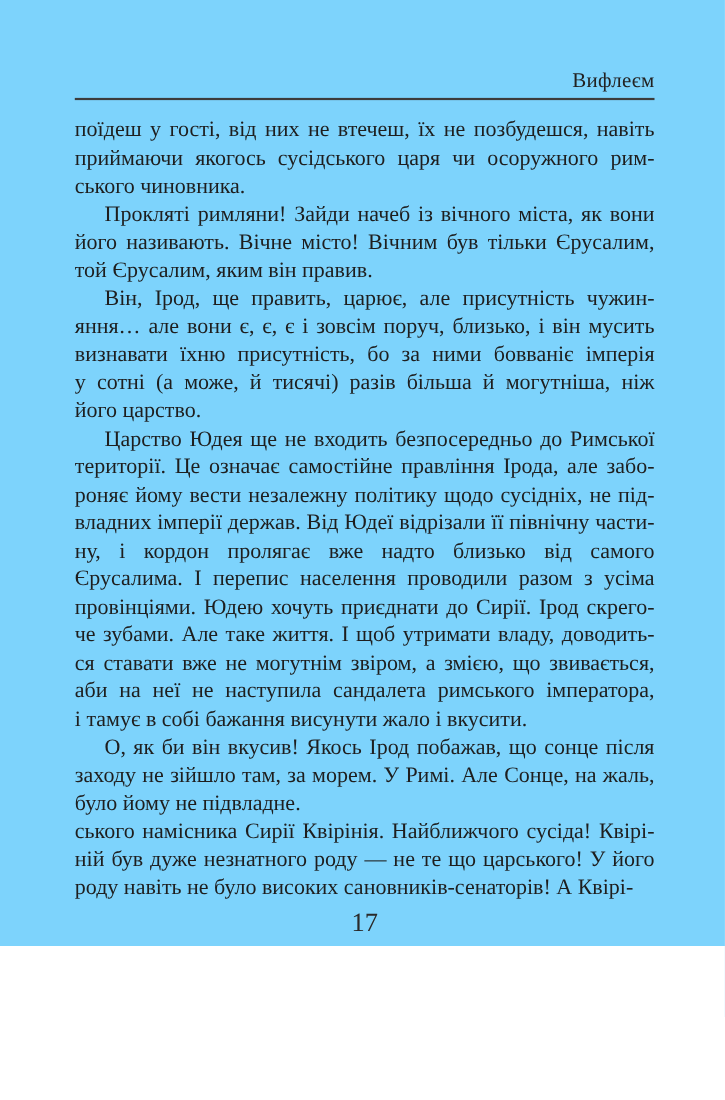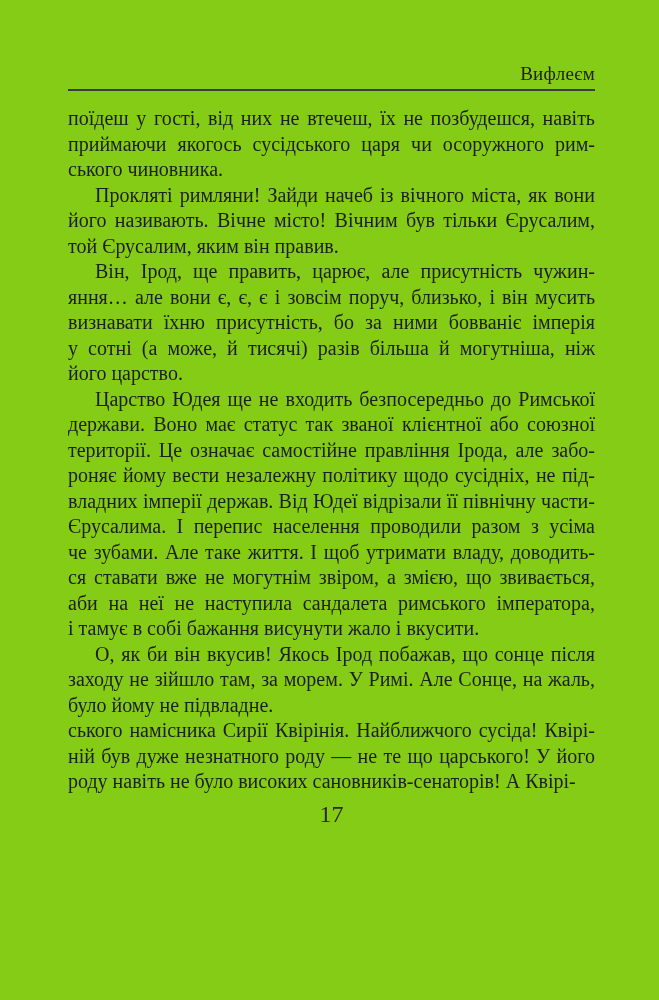--- a/index.html
+++ b/index.html
@@ -3,22 +3,22 @@
 <meta charset="utf-8">
 <style>
   html, body {
     margin: 0;
     padding: 0;
     background: #ffffff;
   }
   .page {
     position: relative;
     width: 659px;
-    height: 1000px;
-    background: #84cc16;
+    height: 860px;
+    background: #7dd3fc;
     overflow: hidden;
     font-family: "Liberation Serif", "DejaVu Serif", serif;
     color: #1e1e1e;
   }
   .column {
     position: absolute;
     left: 68px;
     width: 527px;
     top: 0;
   }
@@ -84,25 +84,26 @@
         </div>
         <div class="paragraph">
           <div class="text-line first-indent">Він, Ірод, ще править, царює, але присутність чужин-</div>
           <div class="text-line">яння… але вони є, є, є і зовсім поруч, близько, і він мусить</div>
           <div class="text-line">визнавати їхню присутність, бо за ними бовваніє імперія</div>
           <div class="text-line">у сотні (а може, й тисячі) разів більша й могутніша, ніж</div>
           <div class="text-line last-line">його царство.</div>
         </div>
         <div class="paragraph">
           <div class="text-line first-indent">Царство Юдея ще не входить безпосередньо до Римської</div>
-          <div class="text-line">держави. Воно має статус так званої клієнтної або союзної</div>
           <div class="text-line">території. Це означає самостійне правління Ірода, але забо-</div>
           <div class="text-line">роняє йому вести незалежну політику щодо сусідніх, не під-</div>
           <div class="text-line">владних імперії держав. Від Юдеї відрізали її північну части-</div>
+          <div class="text-line">ну, і кордон пролягає вже надто близько від самого</div>
           <div class="text-line">Єрусалима. І перепис населення проводили разом з усіма</div>
+          <div class="text-line">провінціями. Юдею хочуть приєднати до Сирії. Ірод скрего-</div>
           <div class="text-line">че зубами. Але таке життя. І щоб утримати владу, доводить-</div>
           <div class="text-line">ся ставати вже не могутнім звіром, а змією, що звивається,</div>
           <div class="text-line">аби на неї не наступила сандалета римського імператора,</div>
           <div class="text-line last-line">і тамує в собі бажання висунути жало і вкусити.</div>
         </div>
         <div class="paragraph">
           <div class="text-line first-indent">О, як би він вкусив! Якось Ірод побажав, що сонце після</div>
           <div class="text-line">заходу не зійшло там, за морем. У Римі. Але Сонце, на жаль,</div>
           <div class="text-line last-line">було йому не підвладне.</div>
         </div>

